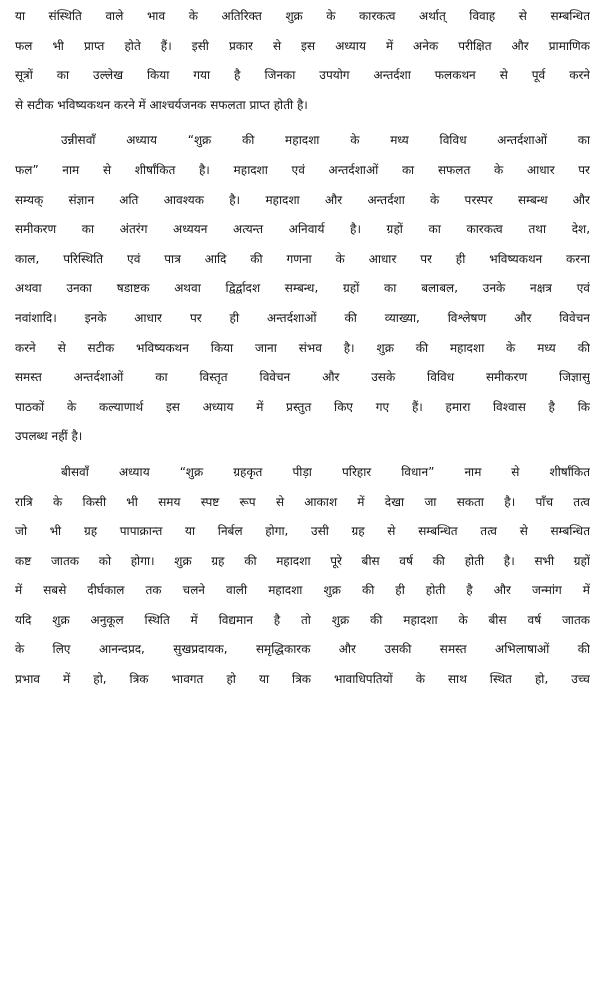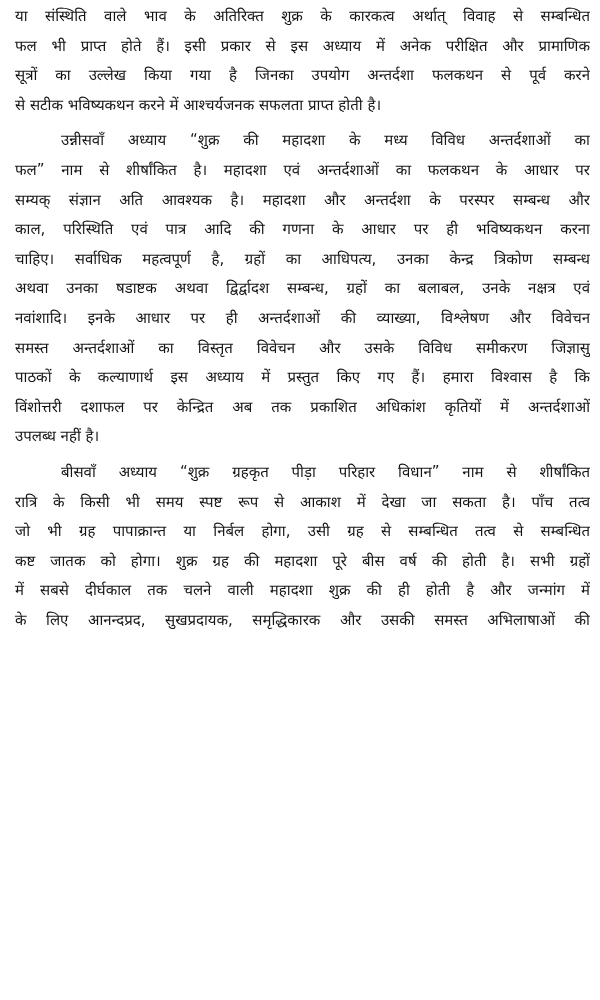--- a/index.html
+++ b/index.html
@@ -13,21 +13,21 @@
       overflow: hidden;
       position: relative;
     }
     .page {
       position: absolute;
       left: 15px;
       top: 2px;
       width: 575px;
       color: #141414;
       font-family: "DejaVu Sans", sans-serif;
-      font-size: 15px;
+      font-size: 12px;
       line-height: 29.6px;
     }
     .para {
       margin: 0 0 6px 0;
       text-align: justify;
       text-align-last: left;
       hyphens: none;
     }
     .line {
       display: block;
@@ -46,34 +46,36 @@
 
   <div class="para">
     <span class="line">या संस्थिति वाले भाव के अतिरिक्त शुक्र के कारकत्व अर्थात् विवाह से सम्बन्धित</span>
     <span class="line">फल भी प्राप्त होते हैं। इसी प्रकार से इस अध्याय में अनेक परीक्षित और प्रामाणिक</span>
     <span class="line">सूत्रों का उल्लेख किया गया है जिनका उपयोग अन्तर्दशा फलकथन से पूर्व करने</span>
     <span class="line last">से सटीक भविष्यकथन करने में आश्चर्यजनक सफलता प्राप्त होती है।</span>
   </div>
 
   <div class="para">
     <span class="line" style="padding-left:46px"><span>उन्नीसवाँ अध्याय </span><span class="bold">“शुक्र की महादशा के मध्य विविध अन्तर्दशाओं का</span></span>
-    <span class="line"><span class="bold">फल”</span><span> नाम से शीर्षांकित है। महादशा एवं अन्तर्दशाओं का फलकथन के आधार पर</span></span>
+    <span class="line"><span class="bold">फल”</span><span> नाम से शीर्षांकित है। महादशा एवं अन्तर्दशाओं का सफलत के आधार पर</span></span>
     <span class="line">सम्यक् संज्ञान अति आवश्यक है। महादशा और अन्तर्दशा के परस्पर सम्बन्ध और</span>
+    <span class="line">समीकरण का अंतरंग अध्ययन अत्यन्त अनिवार्य है। ग्रहों का कारकत्व तथा देश,</span>
     <span class="line">काल, परिस्थिति एवं पात्र आदि की गणना के आधार पर ही भविष्यकथन करना</span>
-    <span class="line">चाहिए। सर्वाधिक महत्वपूर्ण है, ग्रहों का आधिपत्य, उनका केन्द्र त्रिकोण सम्बन्ध</span>
     <span class="line">अथवा उनका षडाष्टक अथवा द्विर्द्वादश सम्बन्ध, ग्रहों का बलाबल, उनके नक्षत्र एवं</span>
     <span class="line">नवांशादि। इनके आधार पर ही अन्तर्दशाओं की व्याख्या, विश्लेषण और विवेचन</span>
+    <span class="line">करने से सटीक भविष्यकथन किया जाना संभव है। शुक्र की महादशा के मध्य की</span>
     <span class="line">समस्त अन्तर्दशाओं का विस्तृत विवेचन और उसके विविध समीकरण जिज्ञासु</span>
     <span class="line">पाठकों के कल्याणार्थ इस अध्याय में प्रस्तुत किए गए हैं। हमारा विश्वास है कि</span>
-    <span class="line">विंशोत्तरी दशाफल पर केन्द्रित अब तक प्रकाशित अधिकांश कृतियों में अन्तर्दशाओं</span>
     <span class="line last">उपलब्ध नहीं है।</span>
   </div>
 
   <div class="para">
     <span class="line" style="padding-left:46px"><span>बीसवाँ अध्याय </span><span class="bold">“शुक्र ग्रहकृत पीड़ा परिहार विधान”</span><span> नाम से शीर्षांकित</span></span>
     <span class="line">रात्रि के किसी भी समय स्पष्ट रूप से आकाश में देखा जा सकता है। पाँच तत्व</span>
     <span class="line">जो भी ग्रह पापाक्रान्त या निर्बल होगा, उसी ग्रह से सम्बन्धित तत्व से सम्बन्धित</span>
     <span class="line">कष्ट जातक को होगा। शुक्र ग्रह की महादशा पूरे बीस वर्ष की होती है। सभी ग्रहों</span>
     <span class="line">में सबसे दीर्घकाल तक चलने वाली महादशा शुक्र की ही होती है और जन्मांग में</span>
+    <span class="line">यदि शुक्र अनुकूल स्थिति में विद्यमान है तो शुक्र की महादशा के बीस वर्ष जातक</span>
     <span class="line">के लिए आनन्दप्रद, सुखप्रदायक, समृद्धिकारक और उसकी समस्त अभिलाषाओं की</span>
+    <span class="line">प्रभाव में हो, त्रिक भावगत हो या त्रिक भावाधिपतियों के साथ स्थित हो, उच्च</span>
   </div>
 
 </div>
 
 </body></html>

